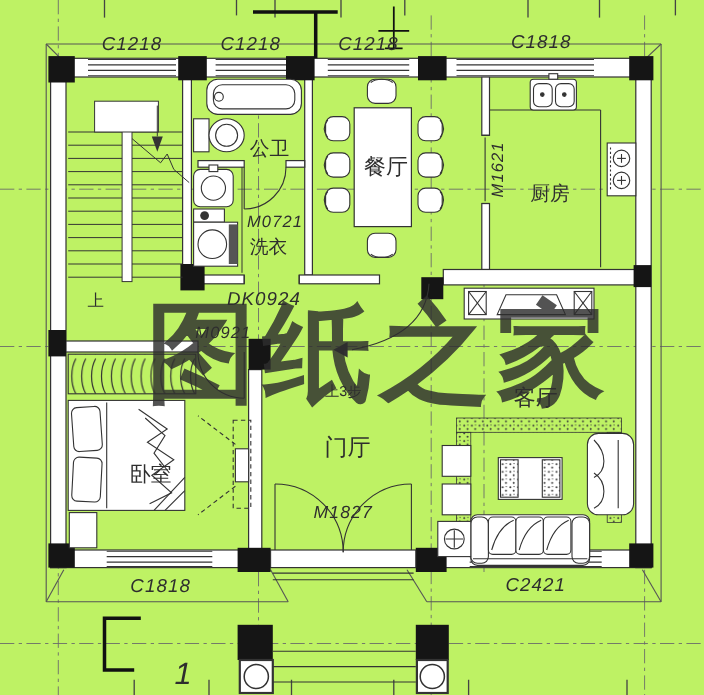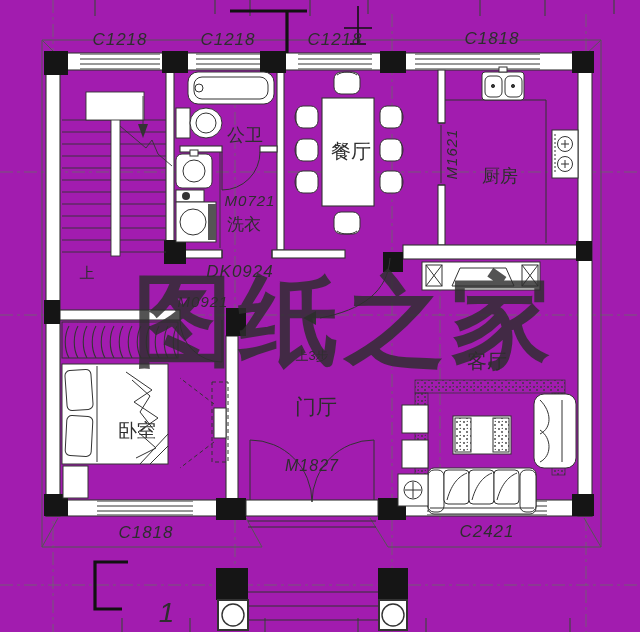--- a/index.html
+++ b/index.html
@@ -1,16 +1,16 @@
 <!DOCTYPE html>
 <html><head>
 <meta charset="utf-8">
 <style>
   html,body{margin:0;padding:0;background:#ffffff;}
-  .stage{position:relative;width:640px;height:632px;background:#a21caf;overflow:hidden;
+  .stage{position:relative;width:640px;height:632px;background:#bef264;overflow:hidden;
          font-family:"Liberation Sans", sans-serif;}
   svg text{font-family:"Liberation Sans", sans-serif;fill:#2e2e2e;}
   svg .dim{font-style:italic;letter-spacing:1px;}
   svg .cn{font-style:normal;}
   svg .wm{font-family:"Liberation Serif", serif;font-weight:bold;opacity:.82;}
 </style>
 </head>
 <body>
 
 <div class="stage">

